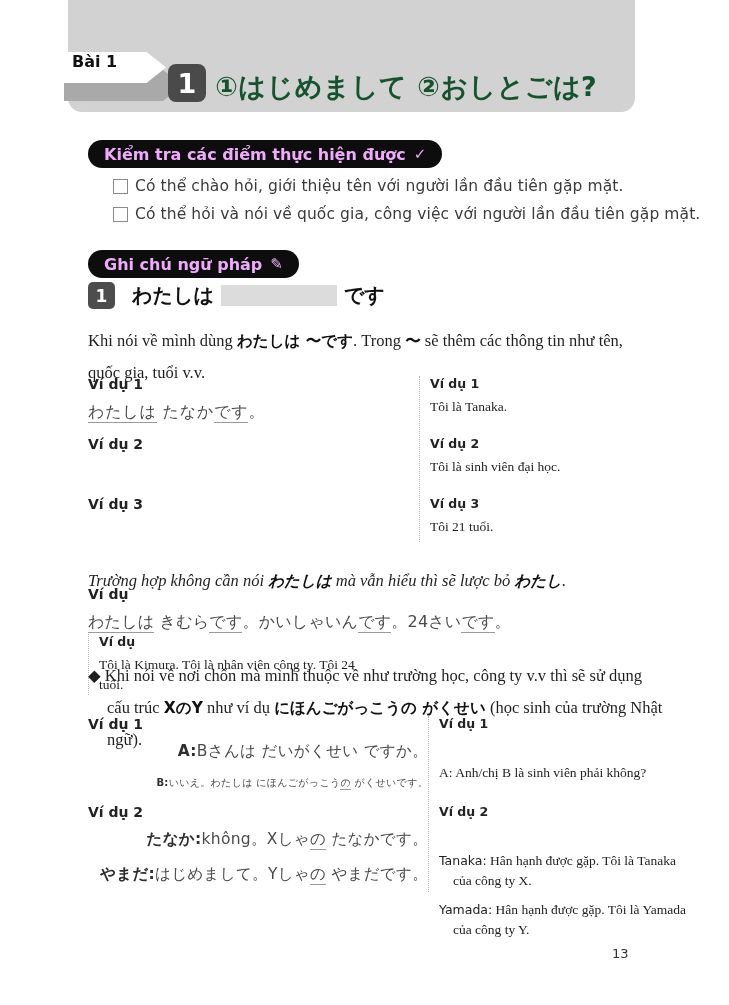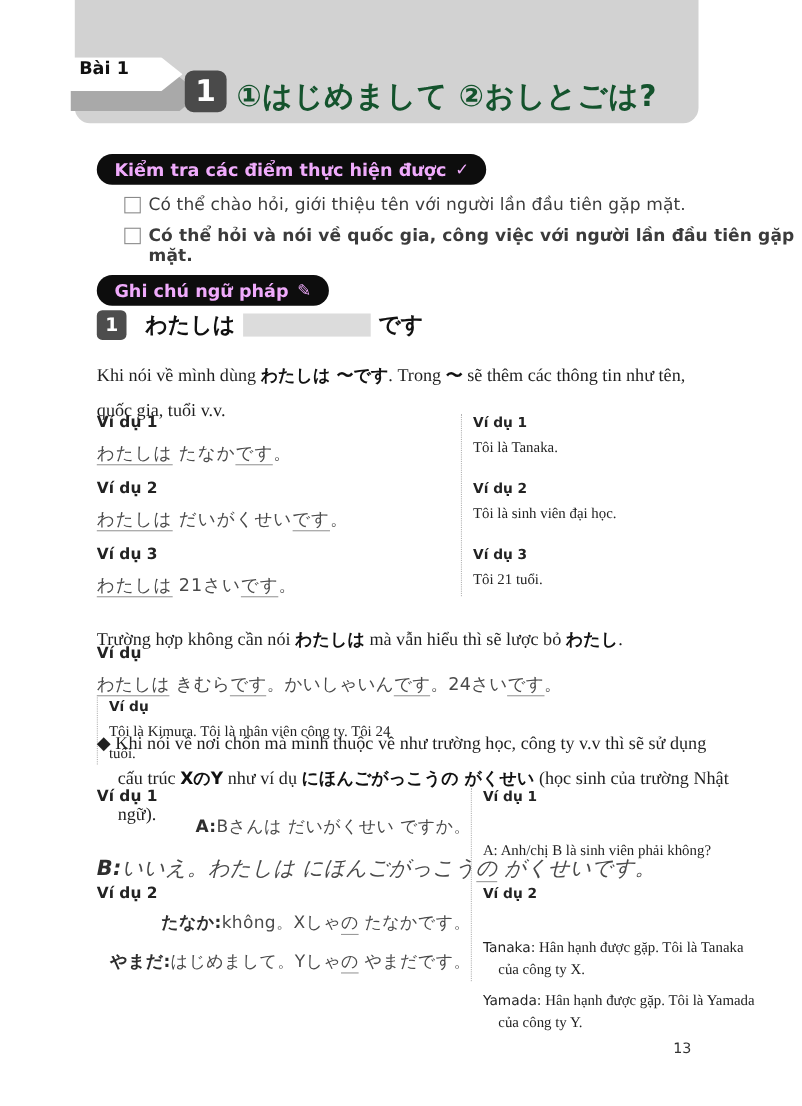--- a/index.html
+++ b/index.html
@@ -108,21 +108,21 @@
 <div class="header-title">①はじめまして ②おしとごは?</div>
 
 <div class="pill" style="top:140px;">
   <span>Kiểm tra các điểm thực hiện được</span>
   <span class="icon">✓</span>
 </div>
 <div class="check-item" style="top:177px;">
   <span class="checkbox"></span>
   <span>Có thể chào hỏi, giới thiệu tên với người lần đầu tiên gặp mặt.</span>
 </div>
-<div class="check-item" style="top:205px;font-weight:bold;">
+<div class="check-item" style="top:205px;">
   <span class="checkbox"></span>
   <span>Có thể hỏi và nói về quốc gia, công việc với người lần đầu tiên gặp mặt.</span>
 </div>
 
 <div class="pill" style="top:250px;">
   <span>Ghi chú ngữ pháp</span>
   <span class="icon">✎</span>
 </div>
 
 <div class="section-row">
@@ -137,44 +137,42 @@
 <p class="para" style="top:308px;"><span>Khi nói về mình dùng </span><span class="jp-bold">わたしは 〜です</span><span>. Trong </span><span class="jp-bold">〜</span><span> sẽ thêm các thông tin như tên, quốc gia, tuổi v.v.</span></p>
 
 <div class="ex-row" style="top:376px;height:166px;">
   <div class="ex-left">
     <div class="ex-block1">
       <div class="ex-label">Ví dụ 1</div>
       <div class="jp-line"><span class="u">わたしは</span><span> たなか</span><span class="u">です</span><span>。</span></div>
     </div>
     <div class="ex-block1">
       <div class="ex-label">Ví dụ 2</div>
-      <div class="jp-line"><span class="u">わたしは</span><span> だいがくせい</span><span class="u">です</span><span>。</span></div>
     </div>
     <div class="ex-block1">
       <div class="ex-label">Ví dụ 3</div>
-      <div class="jp-line"><span class="u">わたしは</span><span> 21さい</span><span class="u">です</span><span>。</span></div>
     </div>
   </div>
   <div class="ex-right">
     <div class="ex-block1">
       <div class="vn-label">Ví dụ 1</div>
       <div class="vn-text">Tôi là Tanaka.</div>
     </div>
     <div class="ex-block1">
       <div class="vn-label">Ví dụ 2</div>
       <div class="vn-text">Tôi là sinh viên đại học.</div>
     </div>
     <div class="ex-block1">
       <div class="vn-label">Ví dụ 3</div>
       <div class="vn-text">Tôi 21 tuổi.</div>
     </div>
   </div>
 </div>
 
-<p class="para" style="top:548px;"><span>Trường hợp không cần nói </span><span class="jp-bold">わたしは</span><span> mà vẫn hiểu thì sẽ lược bỏ </span><span class="jp-bold">わたし</span><span>.</span></p>
+<p class="para" style="top:548px;font-style:italic;"><span>Trường hợp không cần nói </span><span class="jp-bold">わたしは</span><span> mà vẫn hiểu thì sẽ lược bỏ </span><span class="jp-bold">わたし</span><span>.</span></p>
 
 <div class="ex-row" style="top:586px;height:66px;flex-direction:column;">
   <div class="ex-left" style="width:340px;">
     <div>
       <div class="ex-label">Ví dụ</div>
       <div class="jp-line" style="letter-spacing:0.2px;"><span class="u">わたしは</span><span> きむら</span><span class="u">です</span><span>。かいしゃいん</span><span class="u">です</span><span>。24さい</span><span class="u">です</span><span>。</span></div>
     </div>
   </div>
   <div class="ex-right" style="width:269px;">
     <div>
@@ -184,21 +182,21 @@
   </div>
 </div>
 
 <p class="para hang" style="top:643px;width:562px;"><span>◆ </span><span>Khi nói về nơi chốn mà mình thuộc về như trường học, công ty v.v thì sẽ sử dụng cấu trúc </span><span class="jp-bold">XのY</span><span> như ví dụ </span><span class="jp-bold">にほんごがっこうの がくせい</span><span> (học sinh của trường Nhật ngữ).</span></p>
 
 <div class="ex-row" style="top:716px;height:176px;">
   <div class="ex-left" style="width:340px;">
     <div style="height:88px;">
       <div class="ex-label">Ví dụ 1</div>
       <div class="jp-line dlg-line" style="font-size:15.5px;letter-spacing:0.3px;"><span class="speaker">A:</span><span>Bさんは だいがくせい ですか。</span></div>
-      <div class="jp-line dlg-line" style="font-size:19px;letter-spacing:0.3px;font-style:italic;"><span class="speaker">B:</span><span>いいえ。わたしは にほんごがっこう</span><span class="u">の</span><span> がくせいです。</span></div>
+      <div class="jp-line dlg-line" style="font-size:10px;letter-spacing:0.3px;"><span class="speaker">B:</span><span>いいえ。わたしは にほんごがっこう</span><span class="u">の</span><span> がくせいです。</span></div>
     </div>
     <div>
       <div class="ex-label">Ví dụ 2</div>
       <div class="jp-line dlg-line" style="font-size:15.5px;letter-spacing:0.3px;"><span class="speaker">たなか:</span><span>không。Xしゃ</span><span class="u">の</span><span> たなかです。</span></div>
       <div class="jp-line dlg-line" style="font-size:15.5px;letter-spacing:0.3px;"><span class="speaker">やまだ:</span><span>はじめまして。Yしゃ</span><span class="u">の</span><span> やまだです。</span></div>
     </div>
   </div>
   <div class="ex-right" style="width:269px;">
     <div style="height:88px;">
       <div class="vn-label">Ví dụ 1</div>

